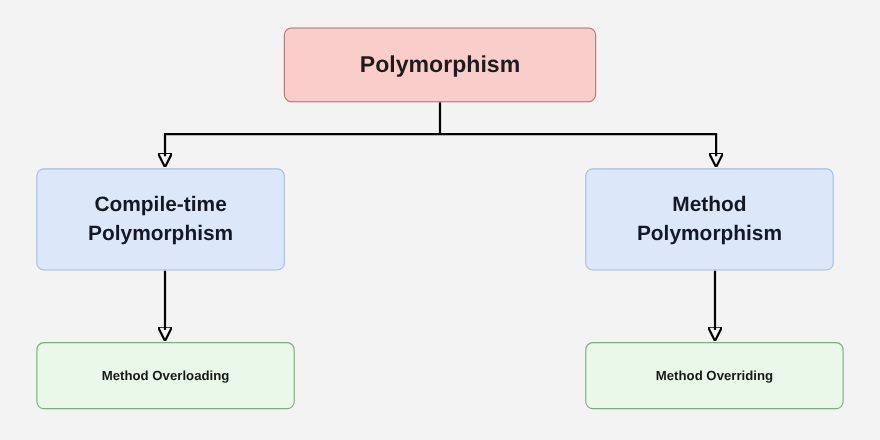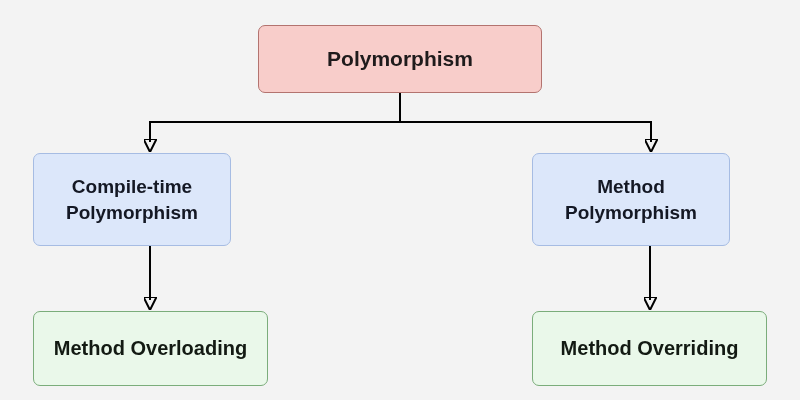--- a/index.html
+++ b/index.html
@@ -32,28 +32,28 @@
     text-align: center;
     border: 1.5px solid #888;
     border-radius: 7px;
     line-height: 1.32;
   }
   .node-root {
     left: 258px; top: 25px; width: 284px; height: 68px;
     font-size: 21px; font-weight: 700;
   }
   .node-branch {
-    top: 153px; width: 198px; height: 93px;
+    top: 153px; width: 226px; height: 93px;
     font-size: 19px; font-weight: 600;
   }
   .node-branch-left  { left: 33px;  }
   .node-branch-right { left: 532px; }
   .node-leaf {
-    top: 311px; width: 235px; height: 75px;
-    font-size: 20px; font-weight: 600;
+    top: 311px; width: 235px; height: 61px;
+    font-size: 12px; font-weight: 600;
   }
   .node-leaf-left  { left: 33px;  }
   .node-leaf-right { left: 532px; }
   .node span { display: block; }
 </style>
 </head>
 <body>
 
 <div class="canvas" style="background-color: rgb(243, 243, 243);">
 

